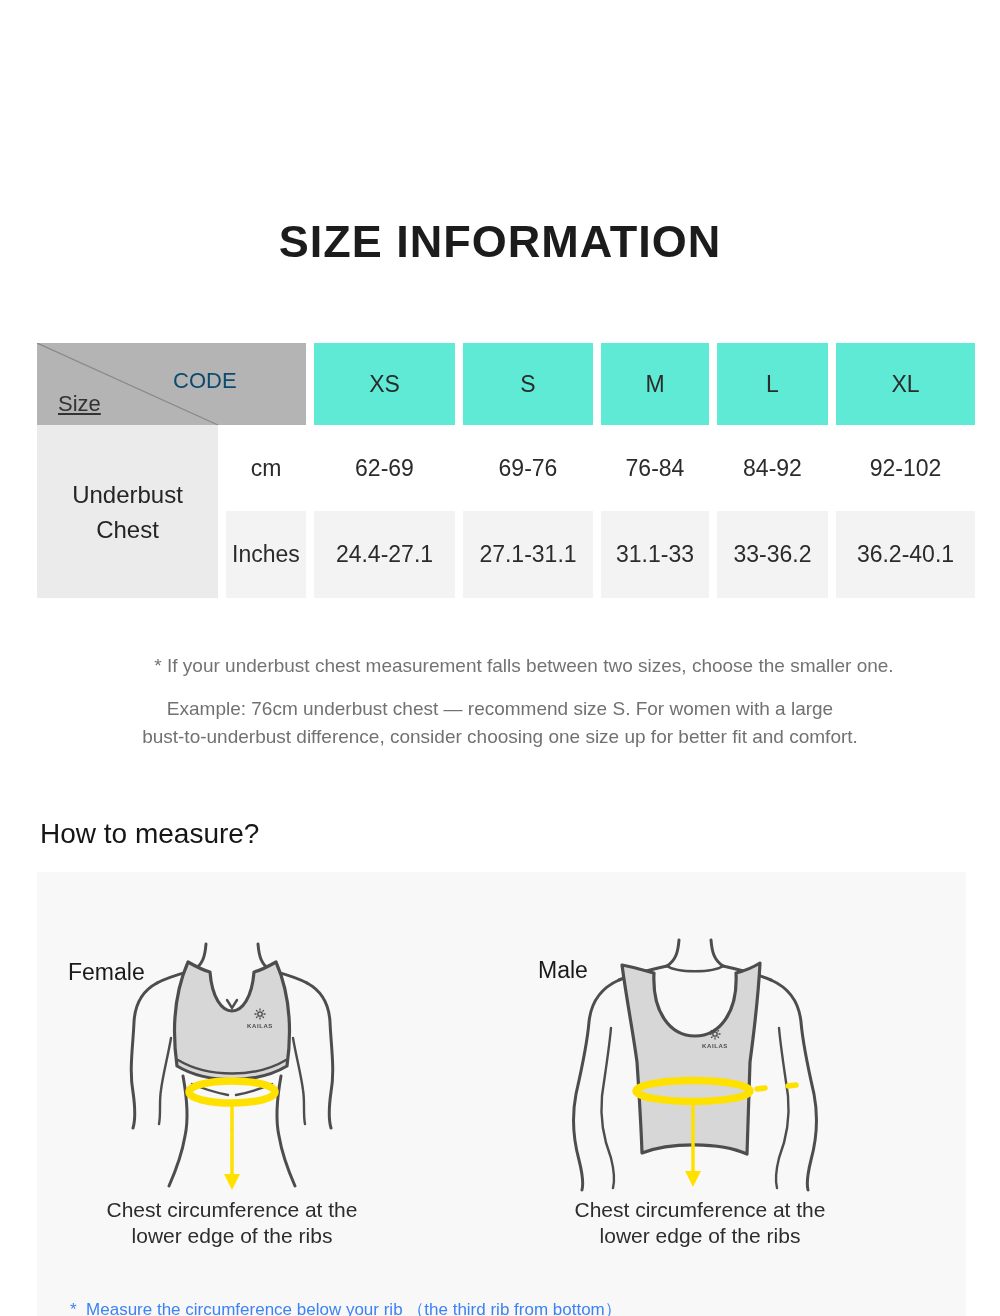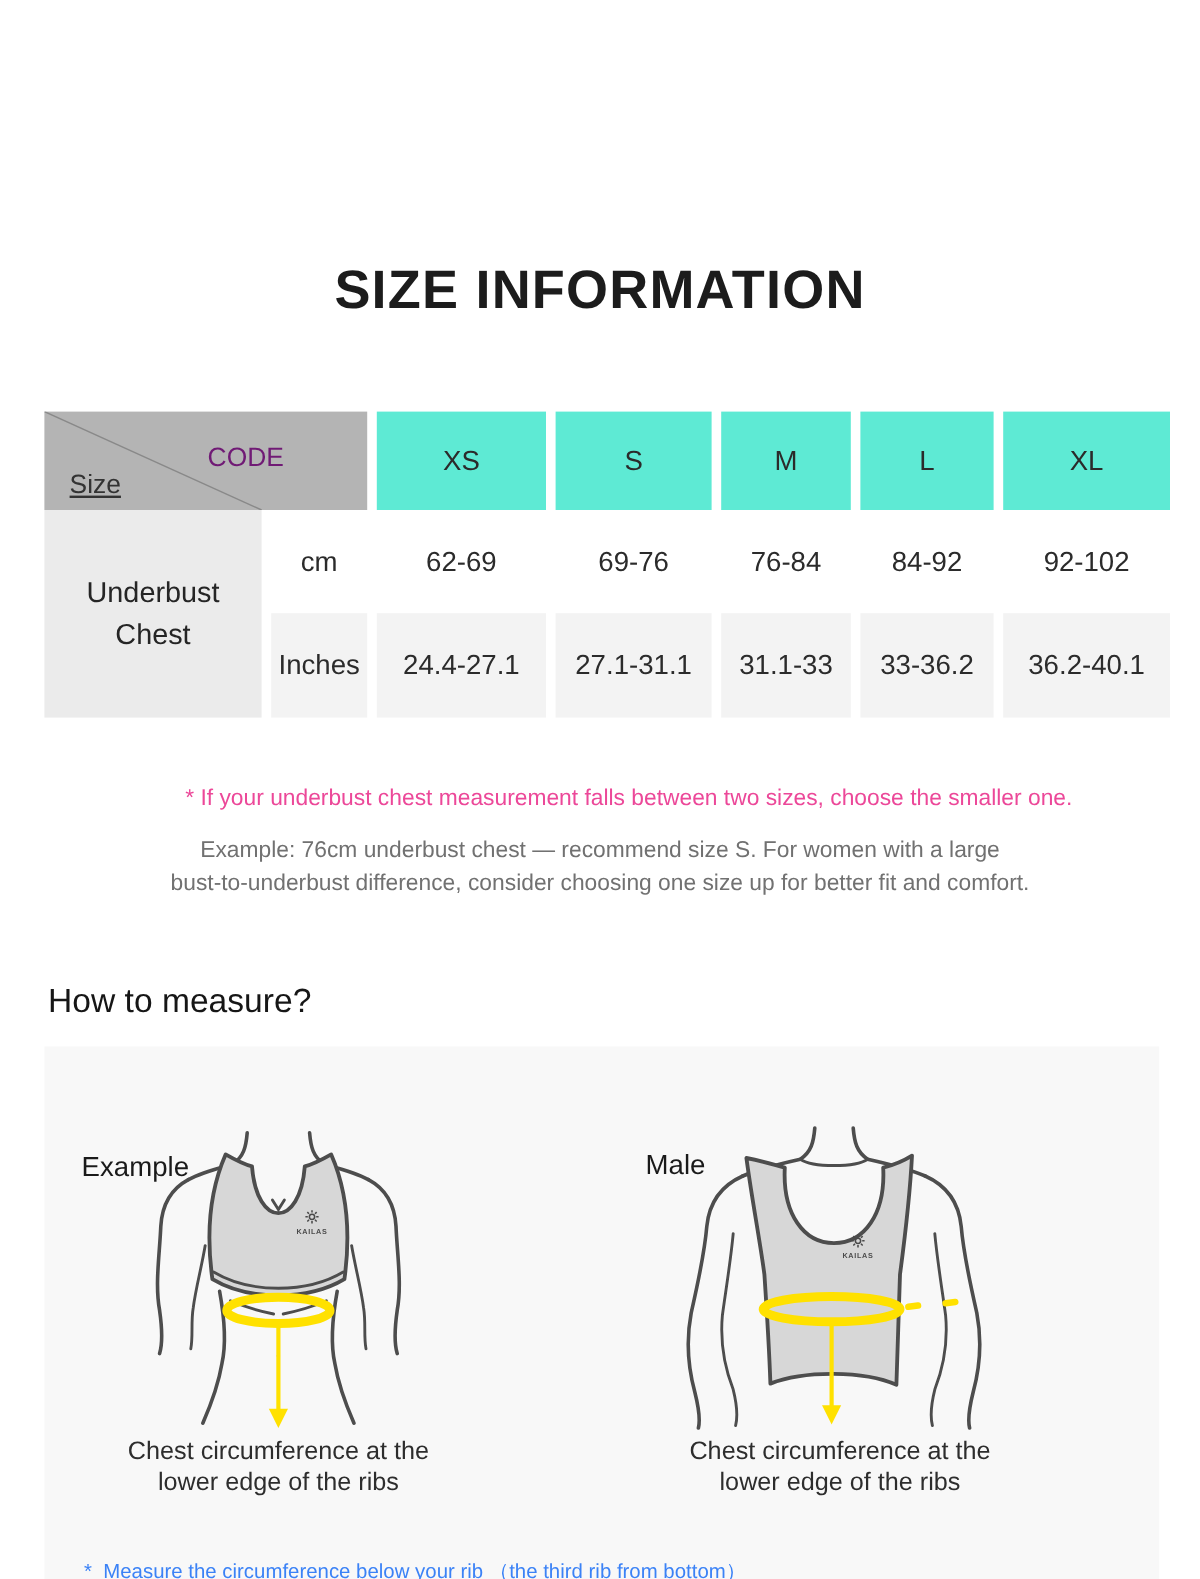--- a/index.html
+++ b/index.html
@@ -12,31 +12,31 @@
            font-size:45px; font-weight:700; letter-spacing:1px; color:#1c1c1c; }
 
   
   .size-table { position:absolute; left:37px; top:303px; display:grid;
                 grid-template-columns:181px 80px 141px 130px 108px 111px 139px;
                 grid-template-rows:82px 86px 87px; column-gap:8px; }
   .cell { display:flex; align-items:center; justify-content:center;
           font-size:23px; color:#2b2b2b; }
   .corner { grid-column:1 / 3; grid-row:1; background:#b4b4b4; position:relative; }
   .corner svg { position:absolute; left:0; top:0; }
-  .corner .code { position:absolute; left:136px; top:25px; font-size:22px; color:#701a75; }
+  .corner .code { position:absolute; left:136px; top:25px; font-size:22px; color:#0c4a6e; }
   .corner .size { position:absolute; left:21px; top:48px; font-size:22px; color:#333;text-decoration:underline; }
   .hcell { grid-row:1; background:#5eead4; }
   .label-cell { grid-column:1; grid-row:2 / 4; background:#ebebeb; white-space:pre-line;
                 text-align:center; font-size:24px; line-height:35px; color:#252525; }
   .row-cm  { background:#ffffff; }
   .row-in  { background:#f3f3f3; }
 
   
   .note1 { position:absolute; top:615px; left:0; width:100%; text-align:center;
-           font-size:19px; color:#ec4899;padding-left:48px; }
+           font-size:19px; color:#737373;padding-left:48px; }
   .note2 { position:absolute; top:655px; left:0; width:100%; text-align:center;
            font-size:19px; line-height:28px; color:#717171; white-space:pre-line; }
 
   
   .howto { position:absolute; left:40px; top:778px; font-size:28px; font-weight:500; color:#161616; }
 
   .panel { position:absolute; left:37px; top:832px; width:929px; height:484px; background:#f8f8f8; }
 
   .fig-label { position:absolute; font-size:23px; color:#1a1a1a; }
   .label-female { left:68px; top:919px; }
@@ -106,21 +106,21 @@
   </div>
 
   <div class="note1">* If your underbust chest measurement falls between two sizes, choose the smaller one.</div>
   <div class="note2">Example: 76cm underbust chest — recommend size S. For women with a large
 bust-to-underbust difference, consider choosing one size up for better fit and comfort.</div>
 
   <div class="howto">How to measure?</div>
 
   <div class="panel"></div>
 
-  <div class="fig-label label-female">Example</div>
+  <div class="fig-label label-female">Female</div>
   <div class="fig-label label-male">Male</div>
 
   <svg class="fig-svg svg-female" width="300" height="270" viewBox="0 0 300 270">
 
     <path class="outline" d="M124,12 C123,24 121,32 112,38"></path>
     <path class="outline" d="M176,12 C177,24 179,32 188,38"></path>
     <path class="outline" d="M112,38 C98,42 86,45 75,51"></path>
     <path class="outline" d="M188,38 C202,42 214,45 225,51"></path>
     <path class="outline" d="M75,51 C60,59 53,72 52,90 C51,114 47,138 51,160 C53,174 54,186 51,196"></path>
     <path class="outline" d="M225,51 C240,59 247,72 248,90 C249,114 253,138 249,160 C247,174 246,186 249,196"></path>

